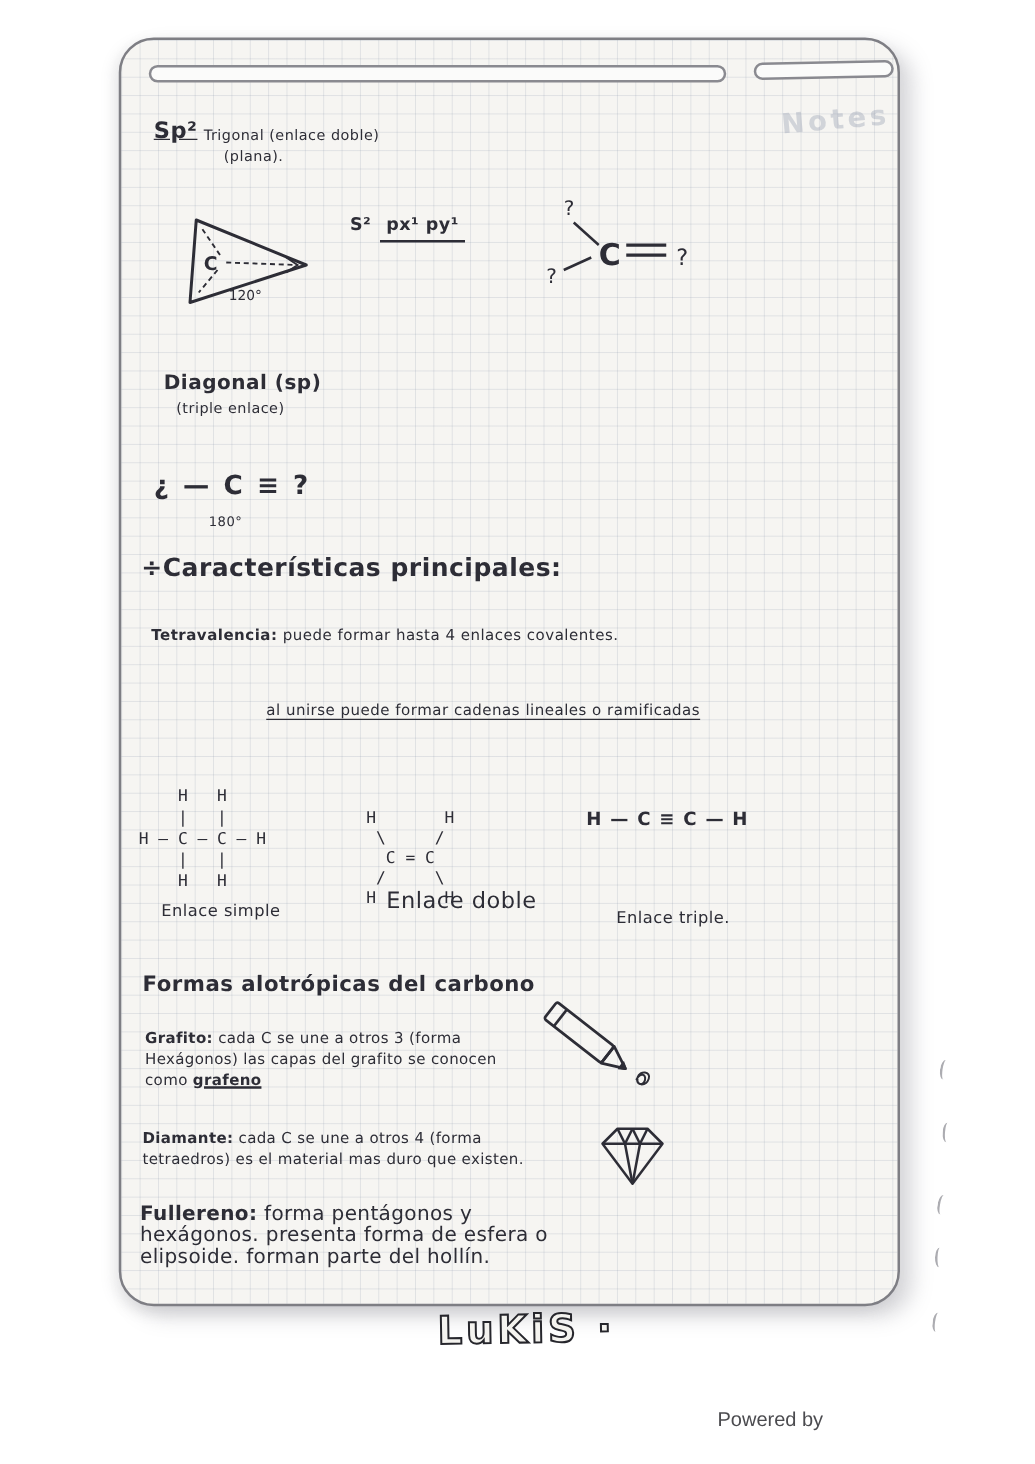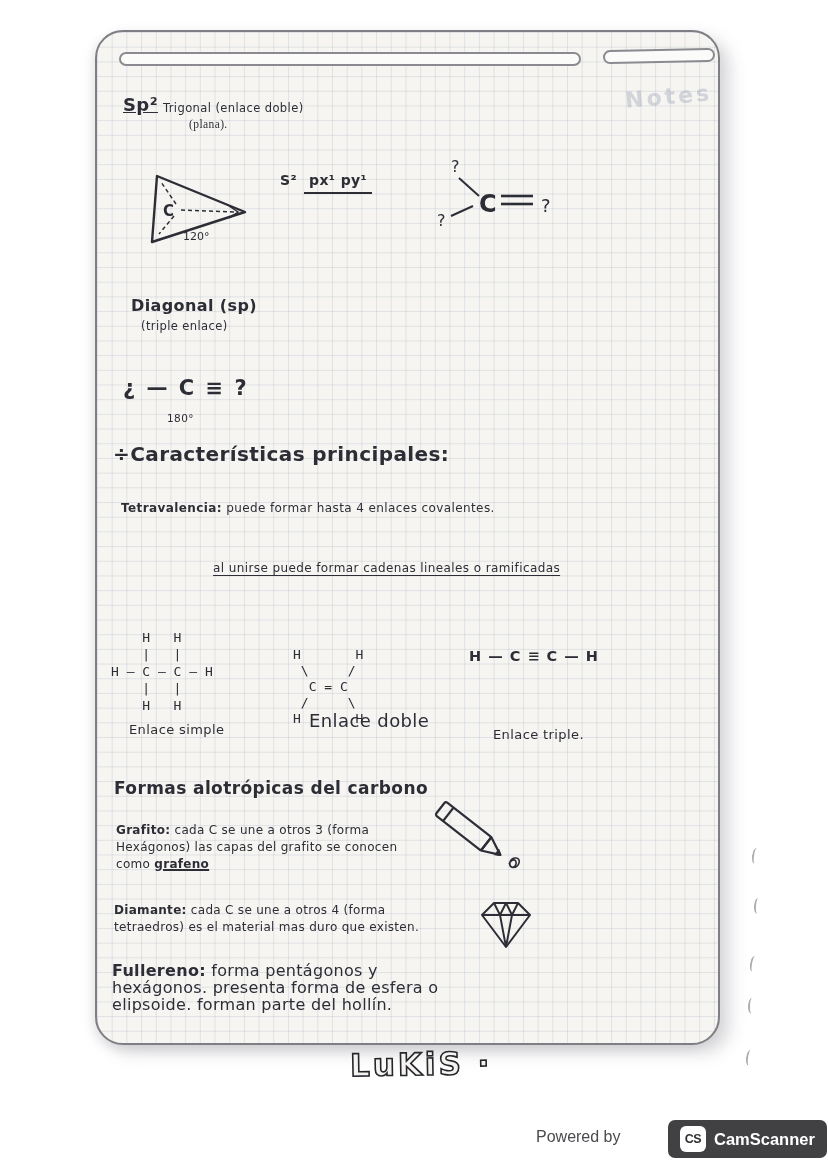--- a/index.html
+++ b/index.html
@@ -23,21 +23,21 @@
   .slot2 { left:506px; top:17px; width:112px; transform:rotate(-1.2deg); }
   .abs { position:absolute; }
   .hw { position:absolute; white-space:nowrap; letter-spacing:0.4px; color:#2d2d36; }
   .pre { position:absolute; font-family:"DejaVu Sans Mono", monospace; white-space:pre; color:#2d2d36;margin-top:31px; }
   .para { position:absolute; white-space:normal; letter-spacing:0.3px; }
   .term { font-weight:700; }
   .u { text-decoration:underline; text-decoration-thickness:2px; font-weight:600; }
 
   .sp2-title   { left:26px;  top:62px;  font-size:18px; font-weight:700;text-decoration:underline; }
   .sp2-desc1   { left:66px;  top:69px;  font-size:11.5px; }
-  .sp2-desc2   { left:92px;  top:86px;  font-size:11.5px;font-family:Liberation Serif, serif; }
+  .sp2-desc2   { left:82px;  top:86px;  font-size:11.5px; }
   .orbitals    { left:183px; top:140px; font-size:14px; font-weight:600; }
   .orb-underline { border-bottom:2px solid #2d2d36; padding:0 5px 4px 5px; margin-left:7px; }
 
   .sp-title    { left:34px;  top:264px; font-size:16px; font-weight:600; }
   .sp-sub      { left:44px;  top:287px; font-size:11.5px; }
   .sp-formula  { left:26px;  top:344px; font-size:21px; font-weight:600; letter-spacing:2px; }
   .sp-angle    { left:70px;  top:380px; font-size:10.5px; }
 
   .car-heading { left:16px;  top:410px; font-size:20px; font-weight:600; }
   .car-item1   { left:24px;  top:469px; font-size:12px; }
@@ -63,21 +63,21 @@
   .bleed {
     position:absolute; width:9px; height:16px;
     border-left:2.5px solid rgba(70,70,82,0.45); border-radius:50% / 60%;
   }
   .signature {
     position:absolute; left:350px; top:1046px; font-size:31px; font-weight:700;
     letter-spacing:3px; color:#f4f3ef; -webkit-text-stroke:1.6px #26262c;
     transform:rotate(-1deg); font-family:"DejaVu Sans", sans-serif;
   }
   .powered {
-    position:absolute; left:536px; top:1128px; font-size:16px; color:#4b4b4f;
+    position:absolute; left:574px; top:1128px; font-size:16px; color:#4b4b4f;
     font-family:"Liberation Sans", sans-serif;
   }
   .badge {
     position:absolute; left:668px; top:1120px; height:38px; display:flex;
     align-items:center; gap:8px; padding:0 12px; background:#414144; border-radius:7px;
   }
   .cs-square {
     width:26px; height:26px; background:#ffffff; border-radius:6px;
     display:flex; align-items:center; justify-content:center;
     font-weight:700; font-size:12.5px; color:#2e2e31; letter-spacing:-0.5px;
@@ -181,18 +181,14 @@
 
   <div class="bleed" style="left:752px;top:848px;transform:rotate(8deg)"></div>
   <div class="bleed" style="left:754px;top:898px;transform:rotate(4deg)"></div>
   <div class="bleed" style="left:750px;top:956px;transform:rotate(10deg)"></div>
   <div class="bleed" style="left:748px;top:998px;transform:rotate(2deg)"></div>
   <div class="bleed" style="left:746px;top:1050px;transform:rotate(7deg)"></div>
 
   <div class="signature">LuKiS ·</div>
 
   <div class="powered">Powered by</div>
-  <div class="badge">
-    <div class="cs-square">CS</div>
-    <div class="app-name">CamScanner</div>
-  </div>
 
 </div>
 
 </body></html>

